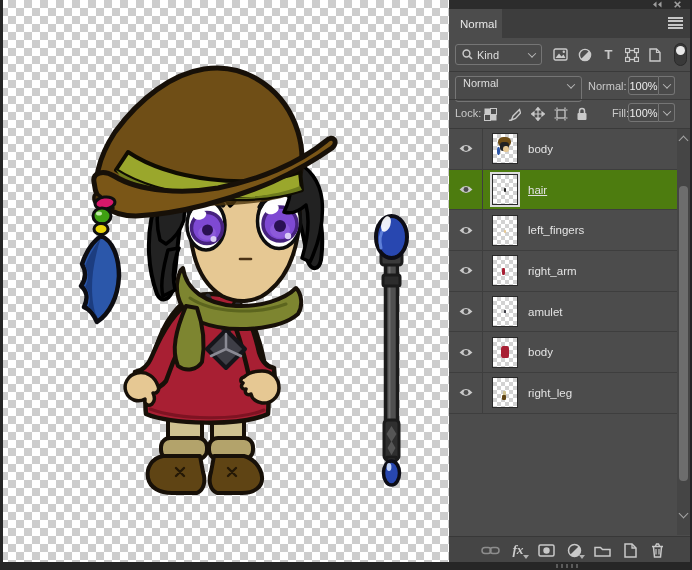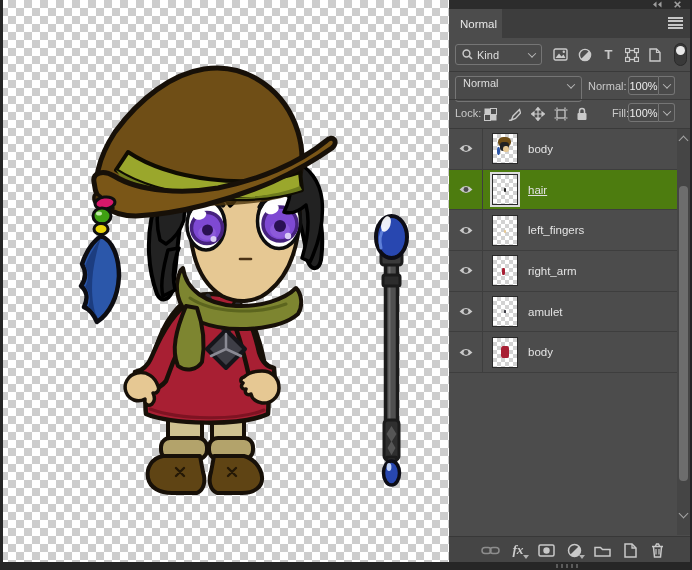--- a/index.html
+++ b/index.html
@@ -376,20 +376,33 @@
       <svg width="16" height="11" viewBox="0 0 16 12">
               <path d="M1 6 Q8 -1.5 15 6 Q8 13.5 1 6 Z" fill="#c9c9c9"></path>
               <circle cx="8" cy="6" r="2.7" fill="#4c4c4c"></circle>
             </svg>
     </div>
     <div class="thumb">
             <div class="mark" style="left: 32%; top: 30%; width: 34%; height: 40%; background: rgb(168, 31, 51); border-radius: 22%;"></div>
           </div>
     <span class="layer-name">body</span>
   </div>
+        <div class="layer-row">
+    <div class="eye-cell">
+      <svg width="16" height="11" viewBox="0 0 16 12">
+              <path d="M1 6 Q8 -1.5 15 6 Q8 13.5 1 6 Z" fill="#c9c9c9"></path>
+              <circle cx="8" cy="6" r="2.7" fill="#4c4c4c"></circle>
+            </svg>
+    </div>
+    <div class="thumb">
+            <div class="mark" style="left: 41%; top: 44%; width: 12%; height: 15%; background: rgb(207, 194, 145); border-radius: 10%;"></div>
+            <div class="mark" style="left: 38%; top: 58%; width: 18%; height: 17%; background: rgb(95, 68, 20); border-radius: 25%;"></div>
+          </div>
+    <span class="layer-name">right_leg</span>
+  </div>
       </div>
 
     <div class="scrollbar">
       <i class="scroll-up"></i>
       <div class="scroll-thumb"></div>
       <i class="scroll-down"></i>
     </div>
 
     <div class="footer">
       <span class="fbtn" style="left:29px; opacity:.55">

